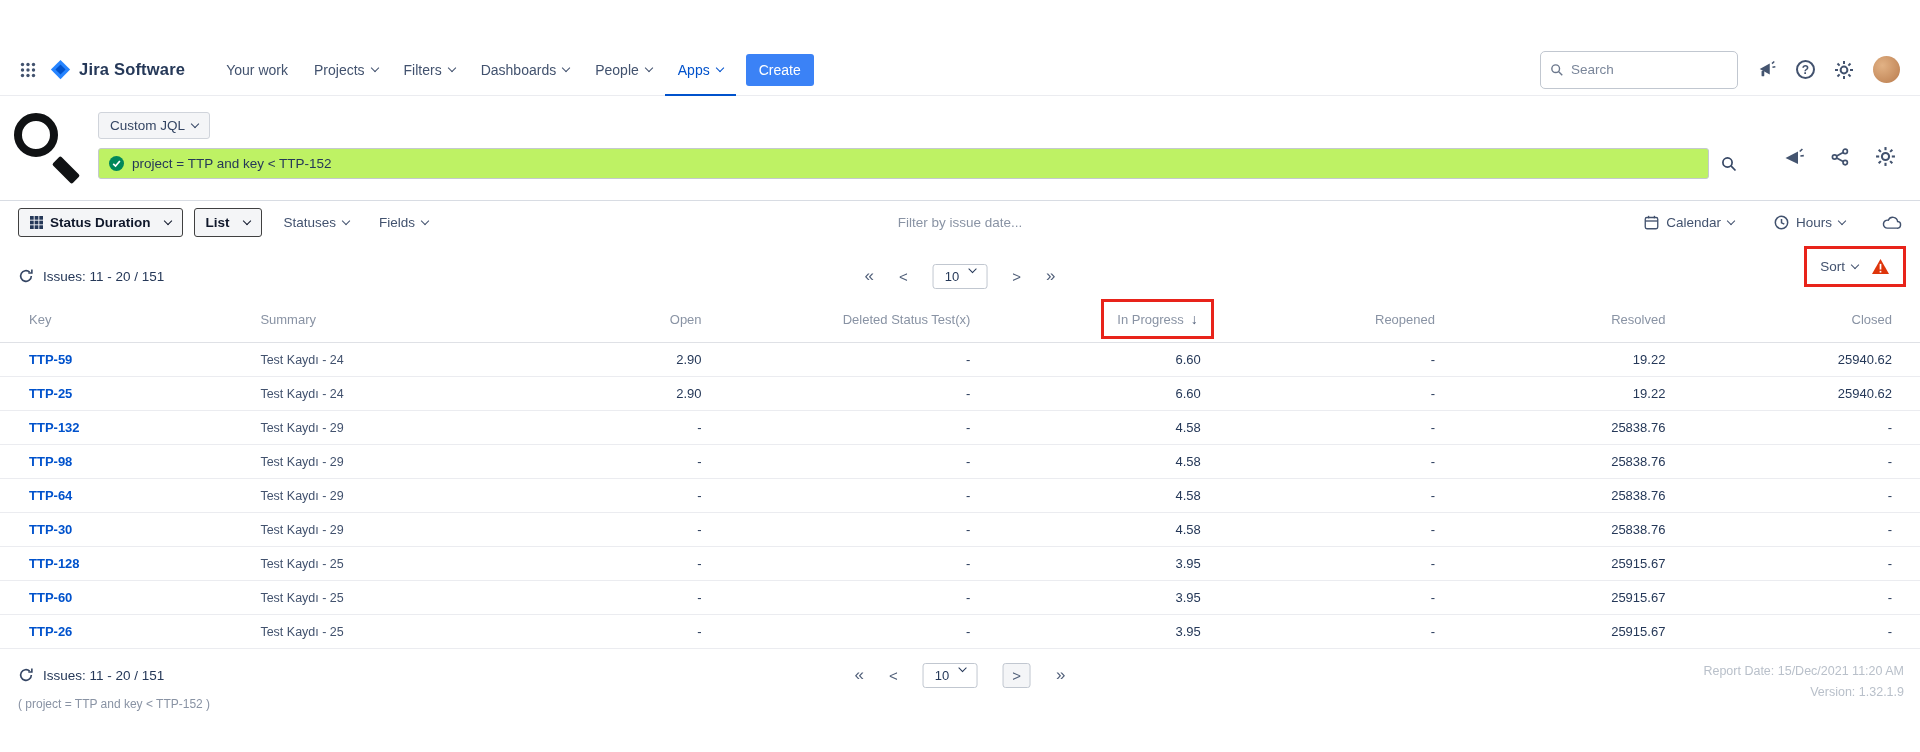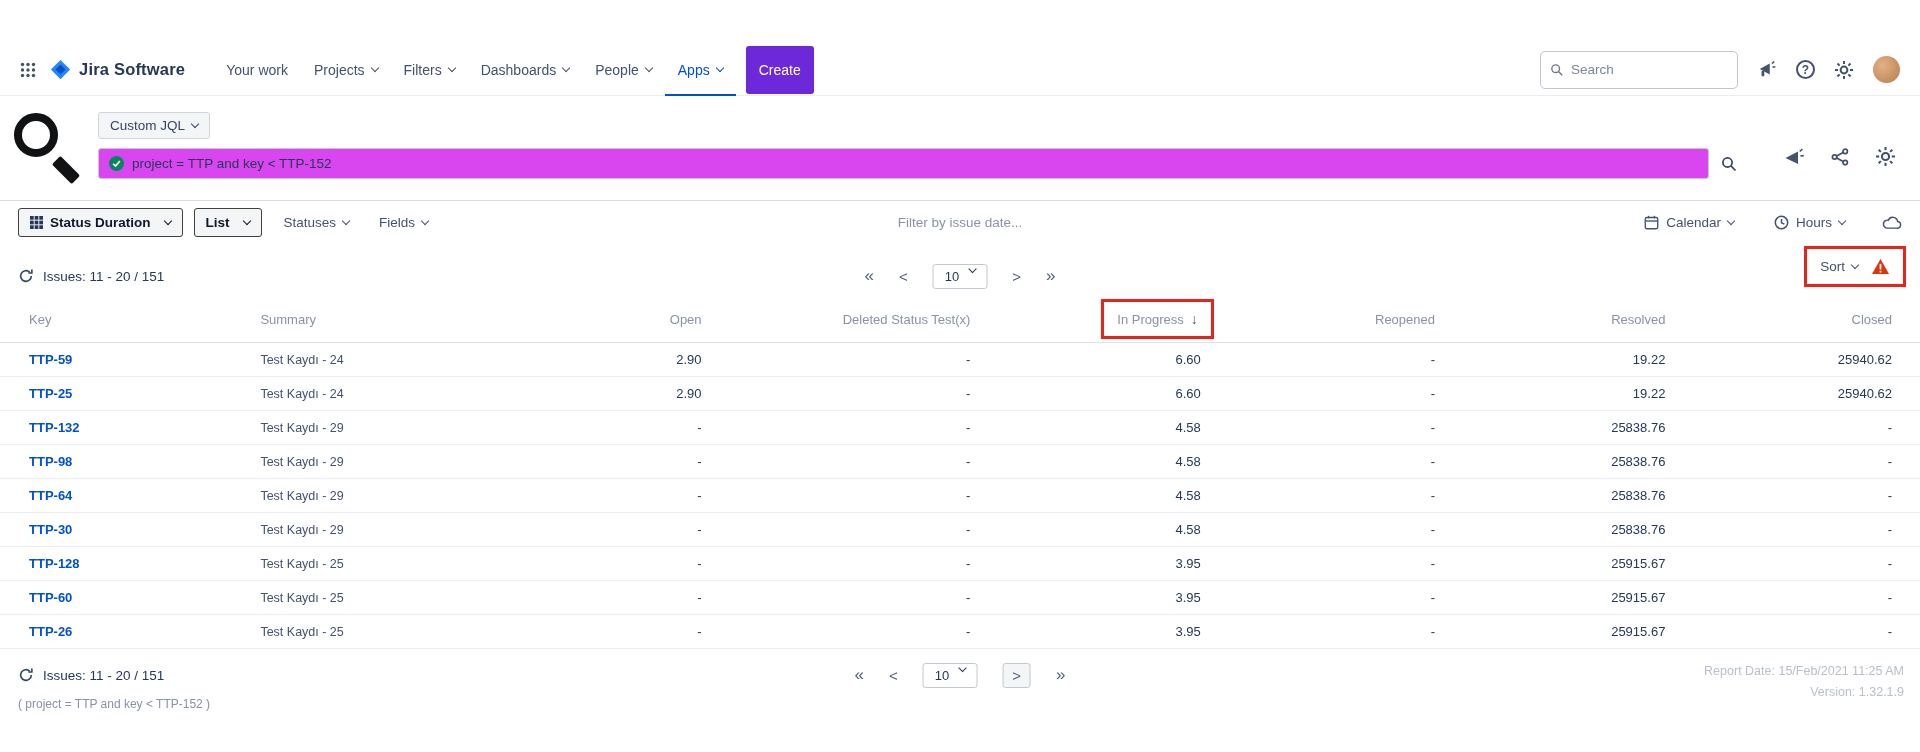--- a/index.html
+++ b/index.html
@@ -12,37 +12,37 @@
   svg{display:block}
 
   
   .topnav{height:52px;display:flex;align-items:center;padding:0 20px;border-bottom:1px solid #EBECF0;margin-top:44px;}
   .appgrid{margin-right:14px;cursor:pointer}
   .brand{display:flex;align-items:center;gap:8px;margin-right:28px;cursor:pointer}
   .brand-name{font-size:16.5px;font-weight:600;color:#253858;letter-spacing:.2px}
   .nav-items{display:flex;align-items:stretch;height:52px}
   .nav-item{display:flex;align-items:center;padding:0 13px;color:#42526E;font-weight:500;cursor:pointer}
   .nav-item.active{color:#0052CC;box-shadow:inset 0 -2px 0 #0052CC}
-  .create-btn{margin-left:10px;background:#6d28d9;color:#fff;border:0;border-radius:3px;height:48px;padding:0 13px;font-weight:500;font-size:14px;cursor:pointer;font-family:inherit}
+  .create-btn{margin-left:10px;background:#3b82f6;color:#fff;border:0;border-radius:3px;height:32px;padding:0 13px;font-weight:500;font-size:14px;cursor:pointer;font-family:inherit}
   .topnav-right{margin-left:auto;display:flex;align-items:center;gap:19px}
   .top-search{display:flex;align-items:center;gap:7px;border:1px solid #C1C7D0;border-radius:5px;height:38px;width:198px;padding:0 9px;background:#fff}
   .top-search input{border:0;outline:0;flex:1;font:inherit;font-size:13.5px;color:#172B4D;background:transparent}
   .top-search input::placeholder{color:#7A869A}
   .help-badge{width:19px;height:19px;border:2px solid #42526E;border-radius:50%;display:flex;align-items:center;justify-content:center;font-size:12px;font-weight:700;color:#42526E;cursor:pointer}
   .avatar{width:27px;height:27px;border-radius:50%;background:radial-gradient(circle at 35% 35%, #E2B285, #B97B4C);cursor:pointer}
 
   
   .app-header{display:flex;align-items:flex-start;padding:16px 12px 18px;border-bottom:1px solid #D8DCE3;position:relative}
   .logo-mag{position:relative;width:72px;height:70px;margin-right:14px;flex:0 0 auto}
   .logo-mag .lens{position:absolute;top:1px;left:2px;width:44px;height:44px;border:8px solid #101214;border-radius:50%}
   .logo-mag .handle{position:absolute;width:12px;height:28px;background:#101214;left:48px;top:44px;transform:rotate(-45deg);border-radius:2px}
   .qmid{flex:1;display:flex;flex-direction:column}
   .jql-chip{align-self:flex-start;display:flex;align-items:center;background:#F4F5F7;border:1px solid #D0D4DB;border-radius:3px;padding:5px 11px;font-size:13.5px;color:#344563;cursor:pointer}
   .jql-row{display:flex;align-items:center;margin-top:9px}
-  .jql-input{flex:1;display:flex;align-items:center;gap:8px;height:31px;border:1px solid #C4C9CF;border-radius:3px;padding:0 10px;background:#d946ef}
+  .jql-input{flex:1;display:flex;align-items:center;gap:8px;height:31px;border:1px solid #C4C9CF;border-radius:3px;padding:0 10px;background:#bef264}
   .jql-input input{border:0;outline:0;flex:1;font:inherit;font-size:13.5px;color:#253858;background:transparent}
   .jql-submit{margin:0 0 0 12px;cursor:pointer}
   .header-icons{display:flex;align-items:center;gap:26px;margin:34px 12px 0 46px}
   .hicon{cursor:pointer}
 
   
   .toolbar{display:flex;align-items:center;padding:7px 18px;position:relative}
   .tb-btn{display:flex;align-items:center;gap:7px;background:#F4F5F7;border:1px solid #404040;border-radius:3px;padding:6px 11px;font-size:13.5px;font-weight:700;color:#0f172a;cursor:pointer;margin-right:11px}
   .tb-link{display:flex;align-items:center;color:#42526E;font-size:13.5px;padding:6px 11px;cursor:pointer;margin-right:8px}
   .tb-filter{position:absolute;left:50%;transform:translateX(-50%);color:#8993A4;font-size:13.5px;cursor:text}
@@ -466,17 +466,17 @@
     <span class="pg-arrow pg-dbl">«</span>
     <span class="pg-arrow">&lt;</span>
     <span class="page-size">
       <span>10</span>
         <span class="chev"></span>
     </span>
     <span class="pg-arrow pg-boxed">&gt;</span>
     <span class="pg-arrow pg-dbl">»</span>
   </div>
   <div class="bottom-info">
-    <div>Report Date: 15/Feb/2021 11:25 AM</div>
+    <div>Report Date: 15/Dec/2021 11:20 AM</div>
     <div>Version: 1.32.1.9</div>
   </div>
 </div>
 <div class="jql-echo">( project = TTP and key &lt; TTP-152 )</div>
 
 </body></html>

